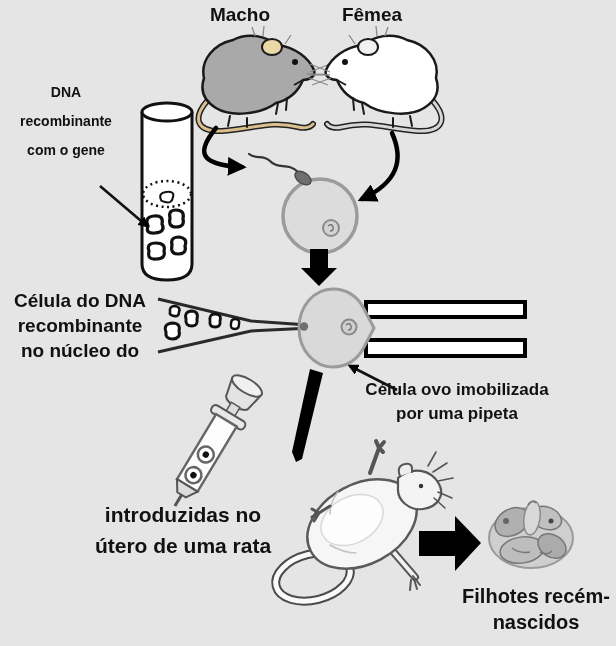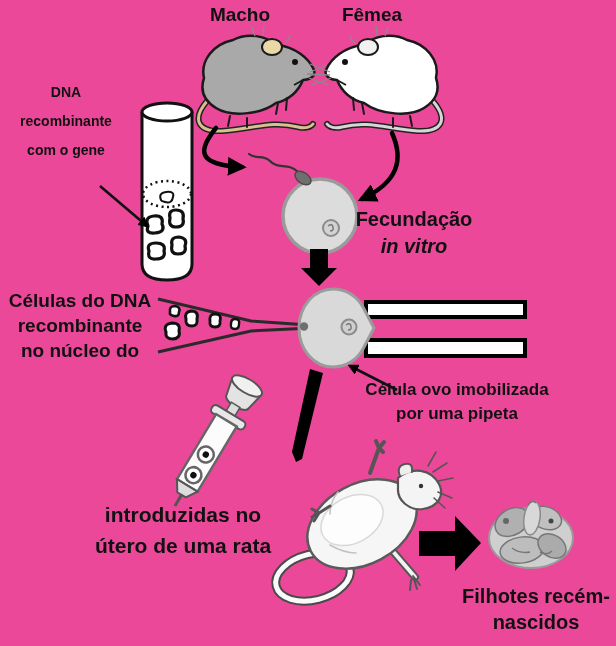--- a/index.html
+++ b/index.html
@@ -1,17 +1,17 @@
 <!DOCTYPE html>
 <html><head>
 <meta charset="utf-8">
 <style>
   html,body{margin:0;padding:0;background:#fff;}
   #stage{
-    position:relative;width:616px;height:646px;background:#ec4899;
+    position:relative;width:616px;height:646px;background:#e5e5e5;
     font-family:"Liberation Sans", sans-serif;color:#111;overflow:hidden;
   }
   #art{position:absolute;left:0;top:0;}
   .lbl{
     position:absolute;text-align:center;font-weight:700;color:#111;
     line-height:1.3;white-space:nowrap;
   }
   .lbl div{white-space:nowrap;}
   .italic{font-style:italic;}
 </style>
@@ -154,27 +154,23 @@
   <div class="lbl" style="left:205px;top:3px;width:70px;font-size:19px;">Macho</div>
 
   <div class="lbl" style="left:337px;top:3px;width:70px;font-size:19px;">Fêmea</div>
 
   <div class="lbl" style="left:2px;top:78px;width:128px;font-size:14px;line-height:29px;">
     <div>DNA</div>
     <div>recombinante</div>
     <div>com o gene</div>
   </div>
 
-  <div class="lbl" style="left:352px;top:206px;width:124px;font-size:20px;line-height:27px;">
-    <div>Fecundação</div>
-    <div class="italic">in vitro</div>
-  </div>
 
   <div class="lbl" style="left:0px;top:288px;width:160px;font-size:19px;line-height:25px;">
-    <div>Células do DNA</div>
+    <div>Célula do DNA</div>
     <div>recombinante</div>
     <div>no núcleo do</div>
   </div>
 
   <div class="lbl" style="left:352px;top:378px;width:210px;font-size:17px;line-height:24px;">
     <div>Célula ovo imobilizada</div>
     <div>por uma pipeta</div>
   </div>
 
   <div class="lbl" style="left:83px;top:499px;width:200px;font-size:21px;line-height:31px;">

